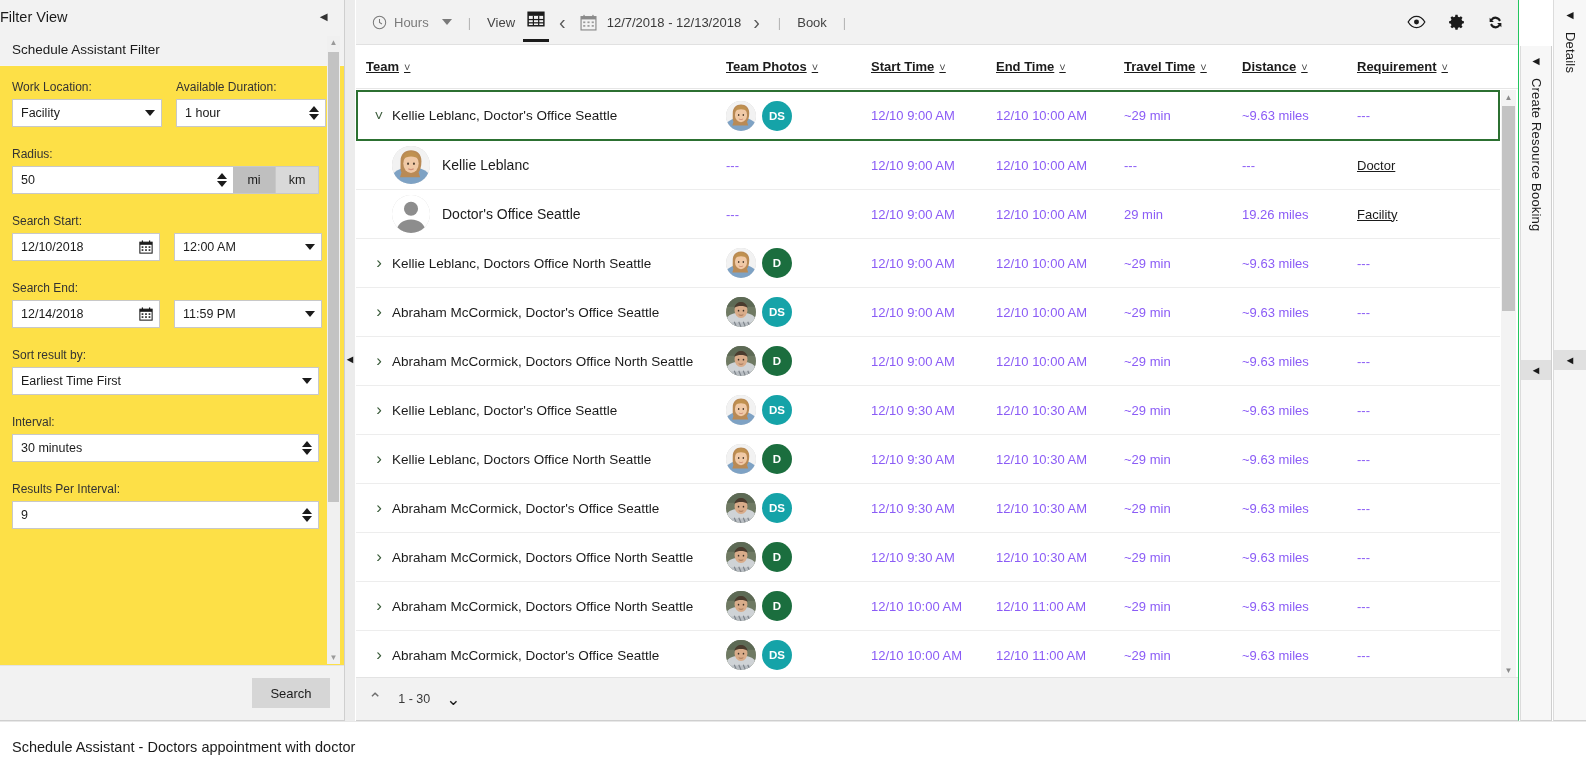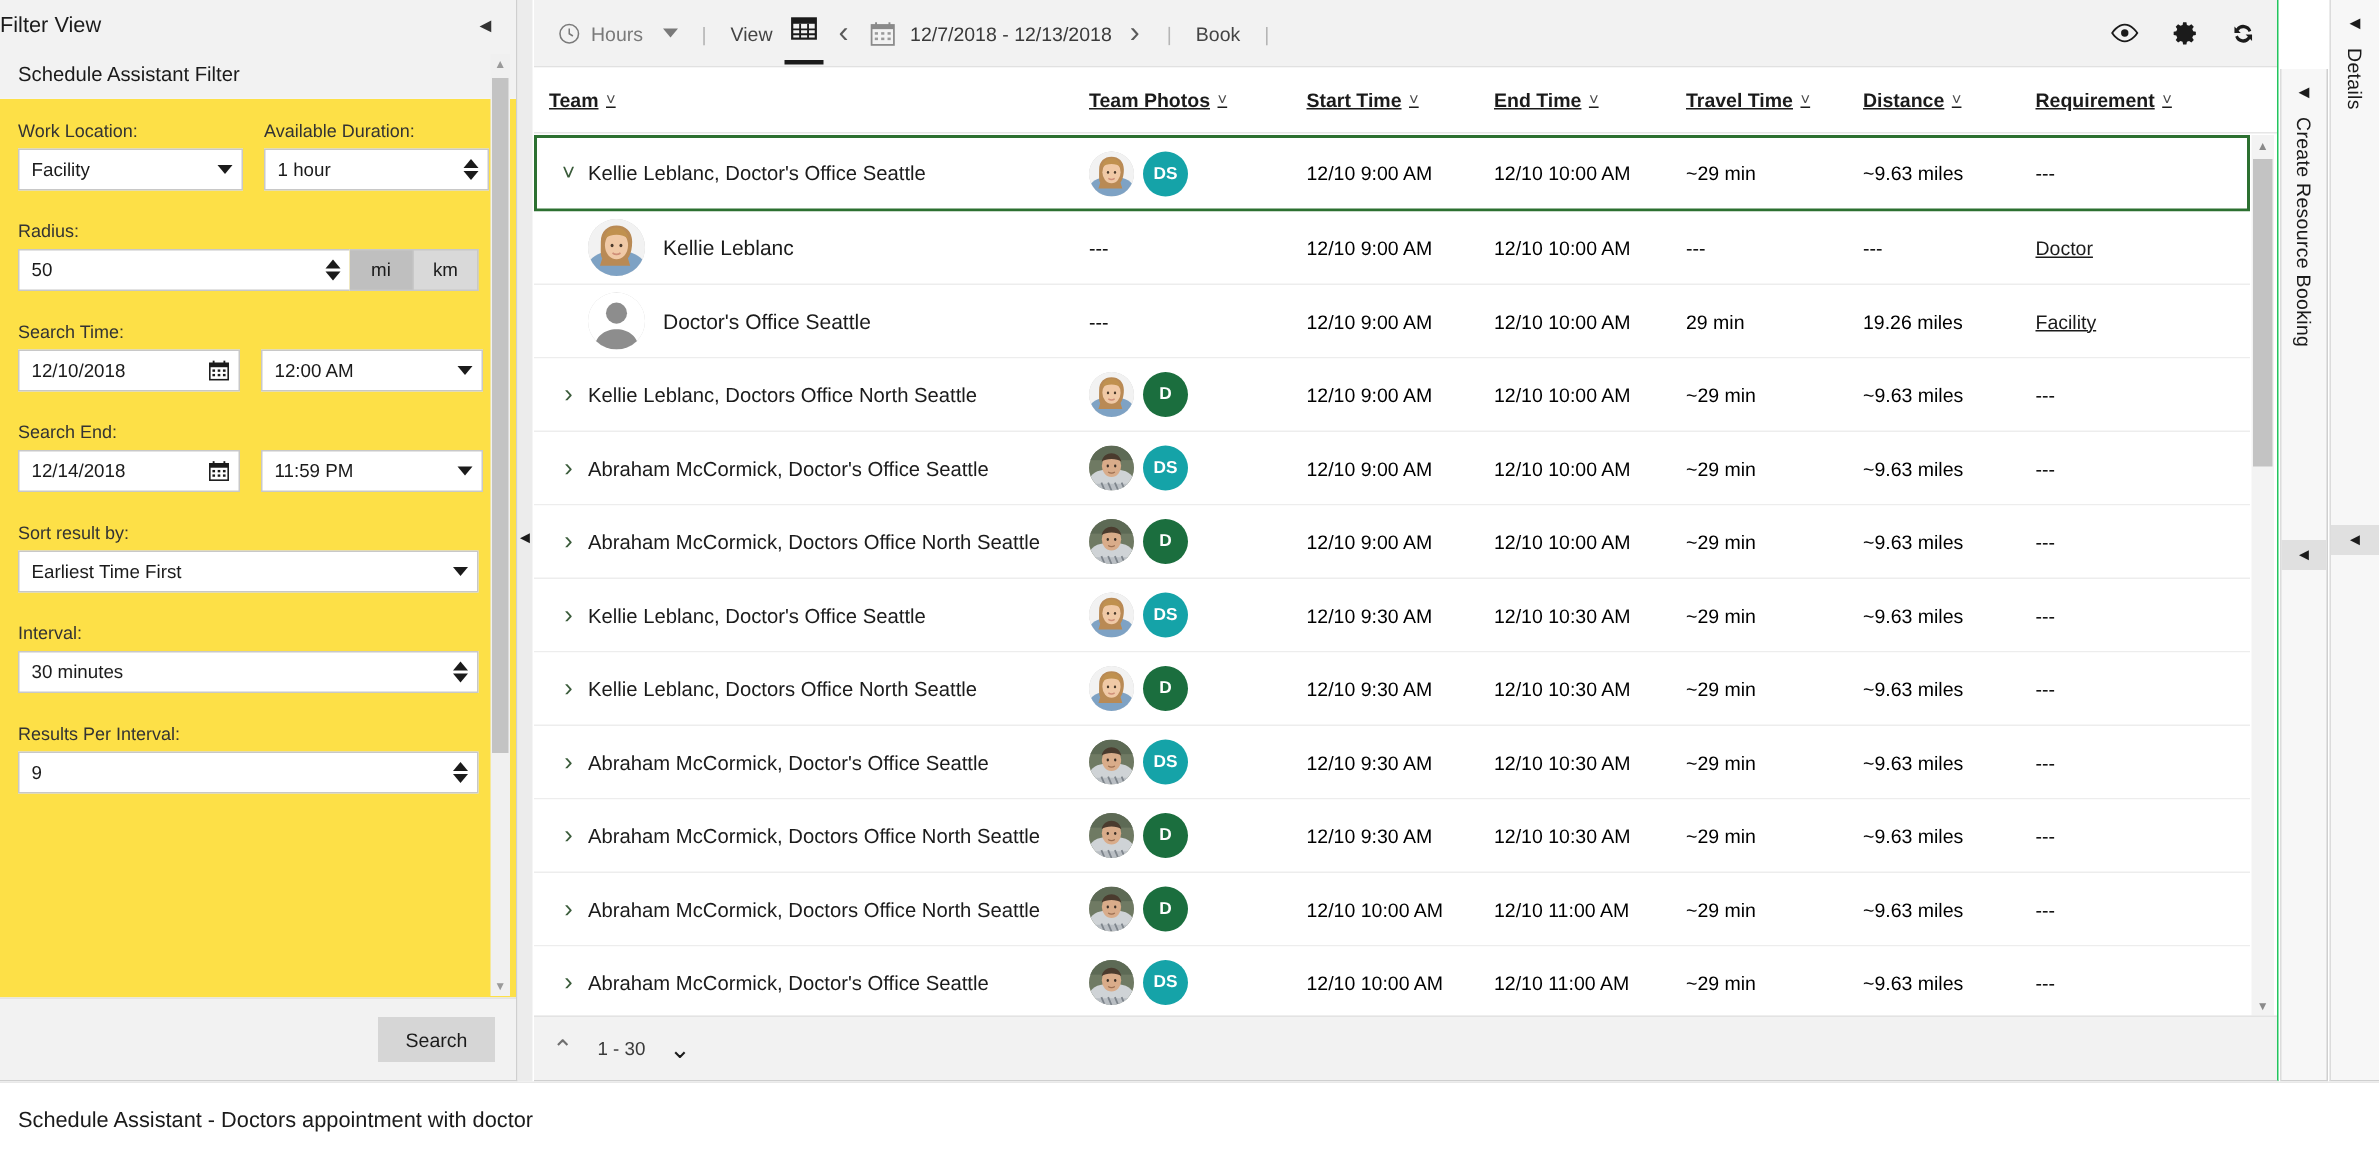--- a/index.html
+++ b/index.html
@@ -266,21 +266,21 @@
   .badge {
     width: 30px; height: 30px; border-radius: 50%;
     display: flex; align-items: center; justify-content: center;
     color: #fff; font-size: 11.5px; font-weight: bold;
     flex: none; margin-left: 6px;
   }
   .photos-cell { display: flex; align-items: center; }
   .link {
     color: #1b1b1b; text-decoration: underline; cursor: pointer;
   }
-  .dim { color: #000000; }
+  .dim { color: #8b5cf6; }
 
   
   .g-scroll {
     position: absolute; right: 2px; top: 90px; bottom: 43px;
     width: 15px; background: #f3f3f3;
   }
   .g-scroll .arr {
     height: 14px; display: flex; align-items: center; justify-content: center;
     color: #8a8a8a; font-size: 8px; cursor: pointer;
   }
@@ -391,21 +391,21 @@
                 <i class="dn"></i>
               </span>
           </div>
           <div class="unit-btn sel">mi</div>
           <div class="unit-btn unsel">km</div>
         </div>
       </div>
 
 
       <div class="f-field">
-        <span class="f-label">Search Time:</span>
+        <span class="f-label">Search Start:</span>
         <div class="date-row">
           <div class="ctl date-ctl">
             <span class="val">12/10/2018</span>
             <span class="cal-ico">
               <svg viewBox="0 0 16 16" width="14" height="14">
                   <rect x="1" y="2.5" width="14" height="12.5" fill="none" stroke="#1b1b1b" stroke-width="1.2"></rect>
                   <rect x="1" y="2.5" width="14" height="3" fill="#1b1b1b"></rect>
                   <rect x="3.2" y="0.5" width="1.4" height="3" fill="#1b1b1b"></rect>
                   <rect x="11.4" y="0.5" width="1.4" height="3" fill="#1b1b1b"></rect>
                   <g fill="#1b1b1b">

